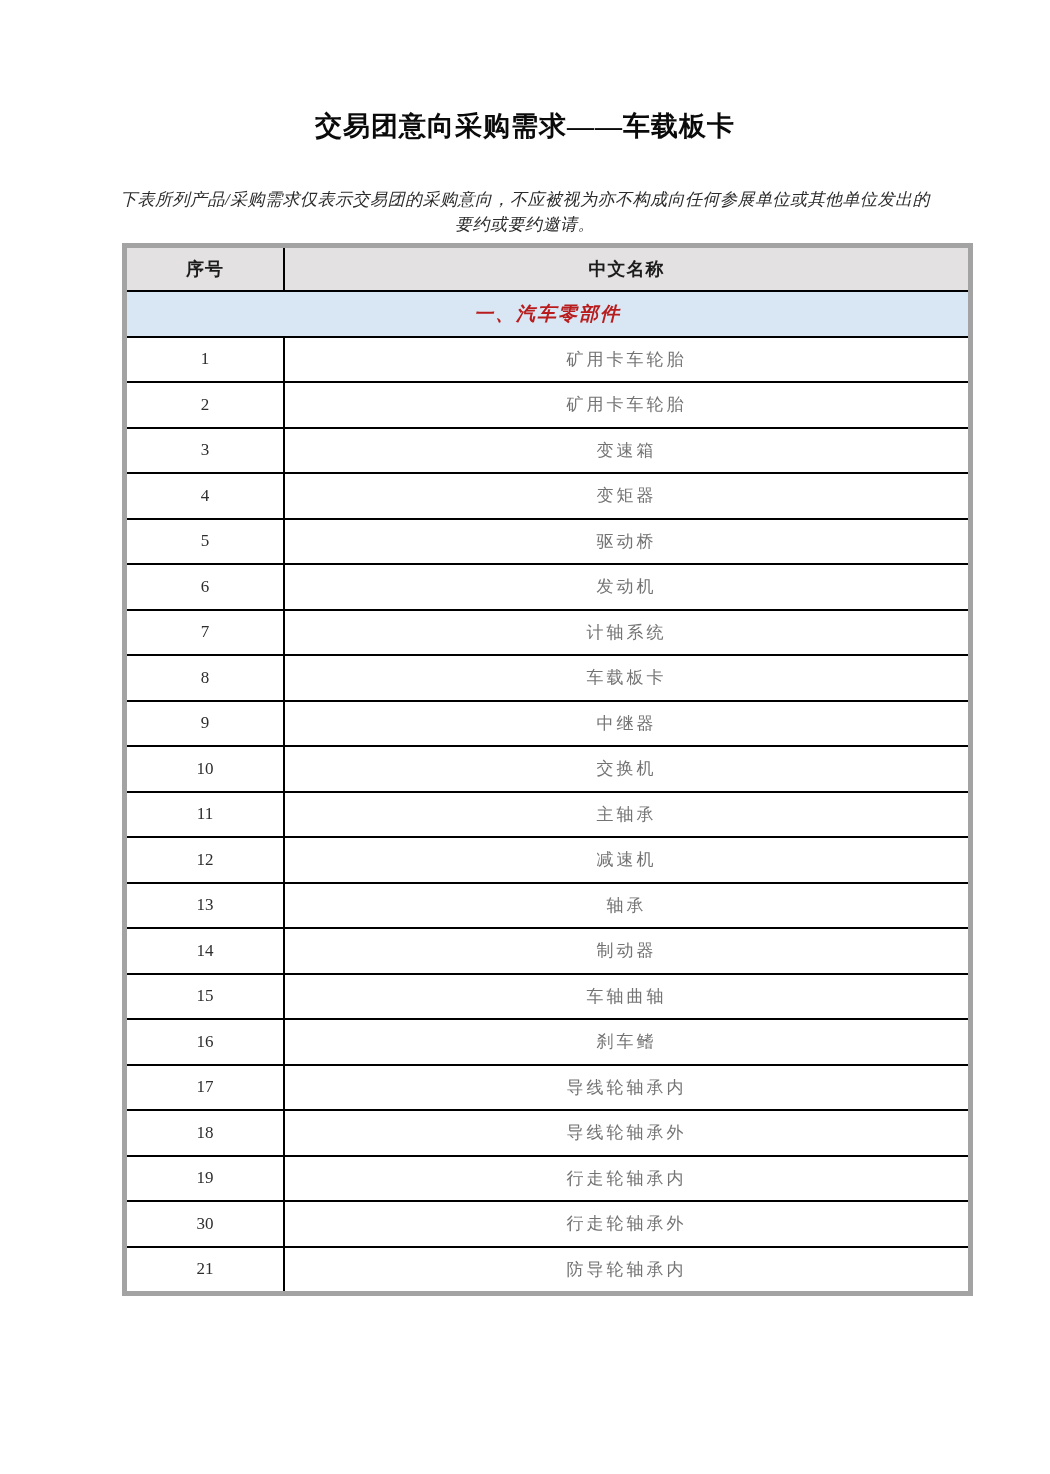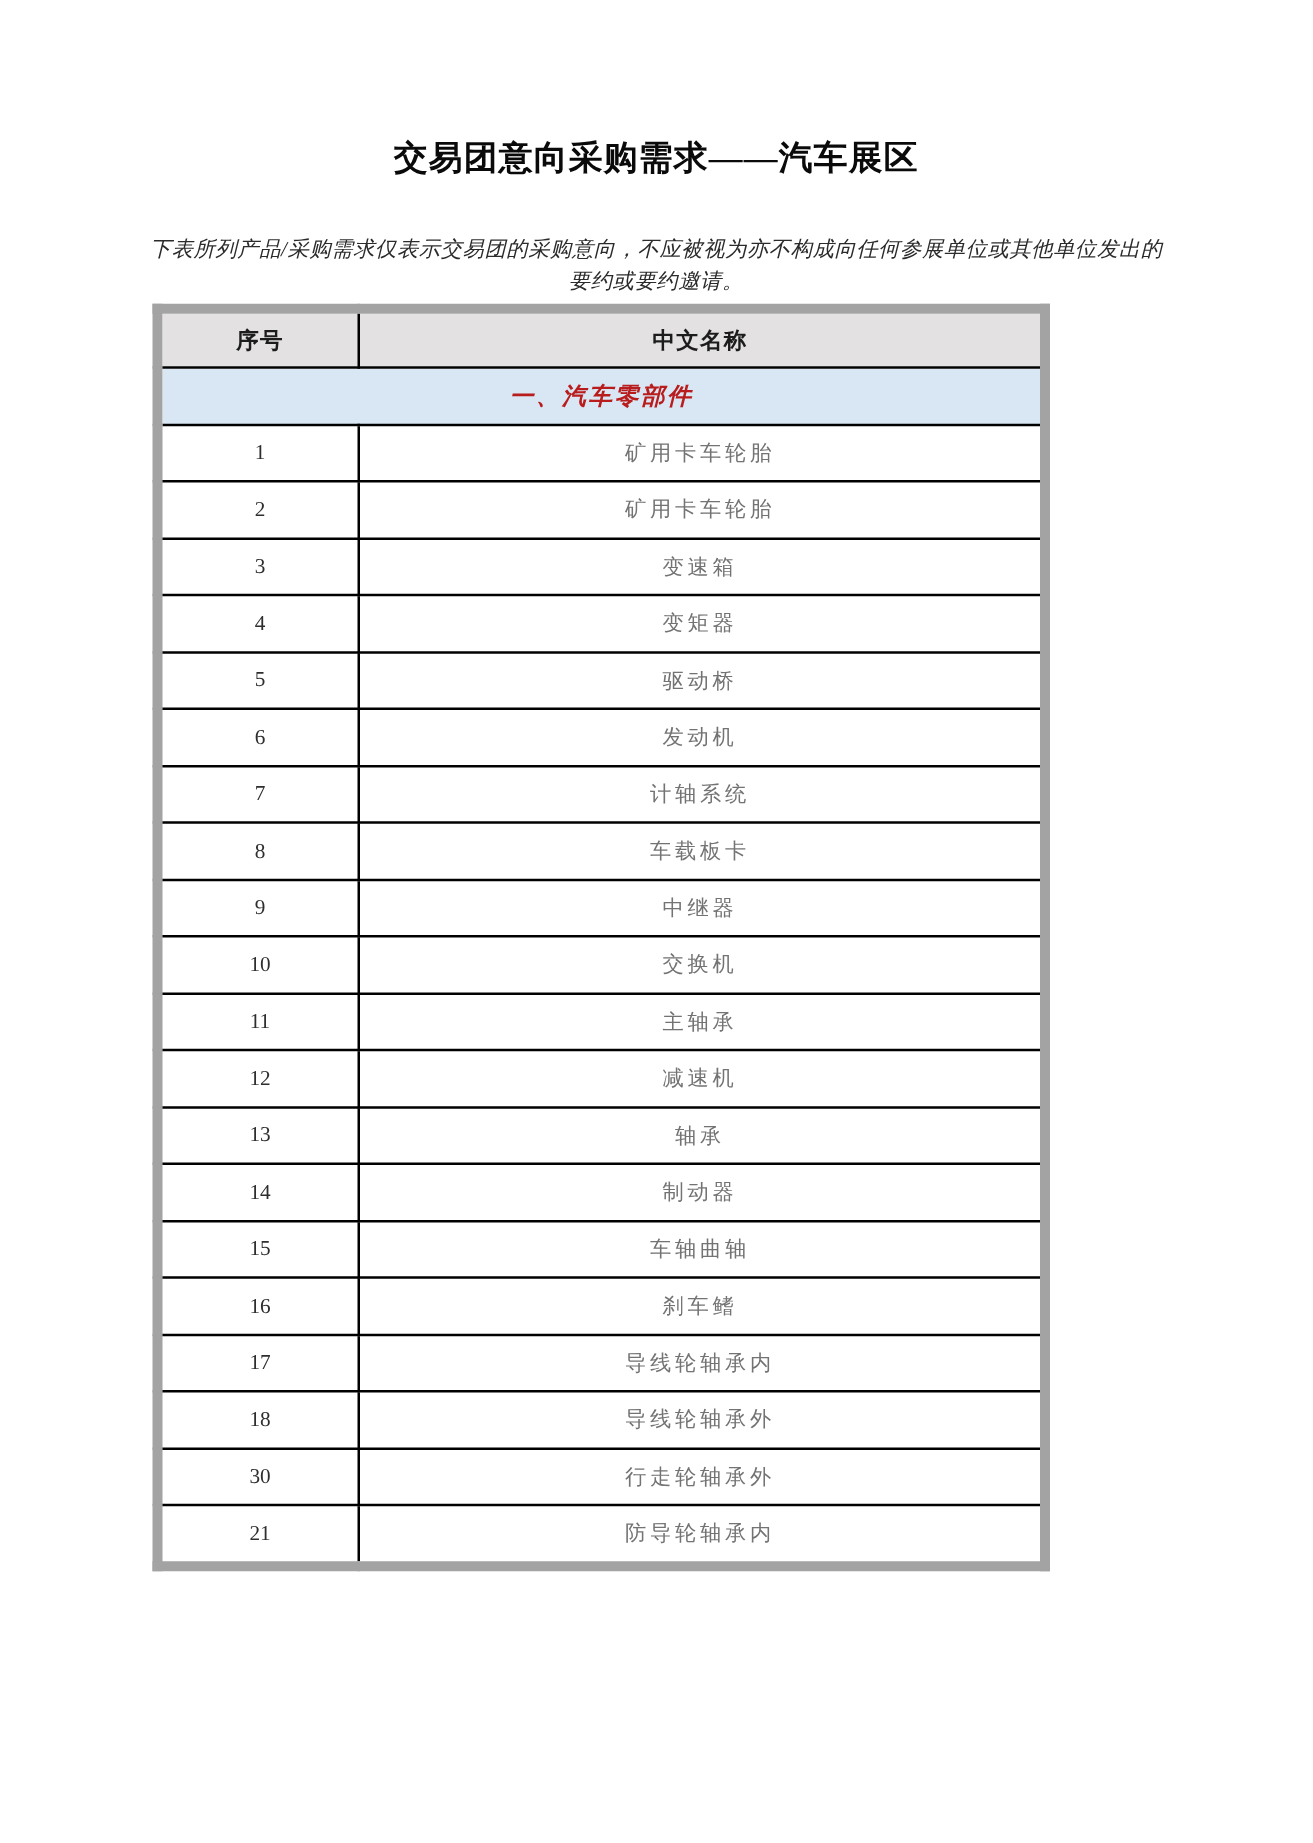--- a/index.html
+++ b/index.html
@@ -34,24 +34,24 @@
     text-align: center;
     font-size: 17px;
     line-height: 1.5;
     color: #2b2b2b;
     font-style: italic;
     letter-spacing: 0.5px;
     font-family: "Liberation Serif", serif;
   }
   table.procurement {
     margin: 5px 0 0 122px;
-    width: 718px;
+    width: 851px;
     border-collapse: collapse;
     table-layout: fixed;
-    border: 8px solid #a3a3a3;
+    border: 5px solid #a3a3a3;
   }
   table.procurement th,
   table.procurement td {
     border: 2px solid #000000;
     text-align: center;
     vertical-align: middle;
     padding: 0;
     overflow: hidden;
   }
   th.col-no, td.col-no { width: 156px; }
@@ -83,21 +83,21 @@
   }
   tbody td.col-name {
     color: #737373;
     letter-spacing: 3px;
   }
 </style>
 </head>
 <body>
 
 <div class="page">
-  <h1 class="doc-title">交易团意向采购需求——汽车展区</h1>
+  <h1 class="doc-title">交易团意向采购需求——车载板卡</h1>
   <p class="note">下表所列产品/采购需求仅表示交易团的采购意向，不应被视为亦不构成向任何参展单位或其他单位发出的要约或要约邀请。</p>
 
   <table class="procurement">
     <thead>
       <tr>
         <th class="col-no">序号</th>
         <th class="col-name">中文名称</th>
       </tr>
       <tr>
         <td class="section-cell" colspan="2">一、汽车零部件</td>
@@ -170,20 +170,24 @@
         </tr>
         <tr>
           <td class="col-no">17</td>
           <td class="col-name">导线轮轴承内</td>
         </tr>
         <tr>
           <td class="col-no">18</td>
           <td class="col-name">导线轮轴承外</td>
         </tr>
         <tr>
+          <td class="col-no">19</td>
+          <td class="col-name">行走轮轴承内</td>
+        </tr>
+        <tr>
           <td class="col-no">30</td>
           <td class="col-name">行走轮轴承外</td>
         </tr>
         <tr>
           <td class="col-no">21</td>
           <td class="col-name">防导轮轴承内</td>
         </tr>
       </tbody>
   </table>
 </div>

